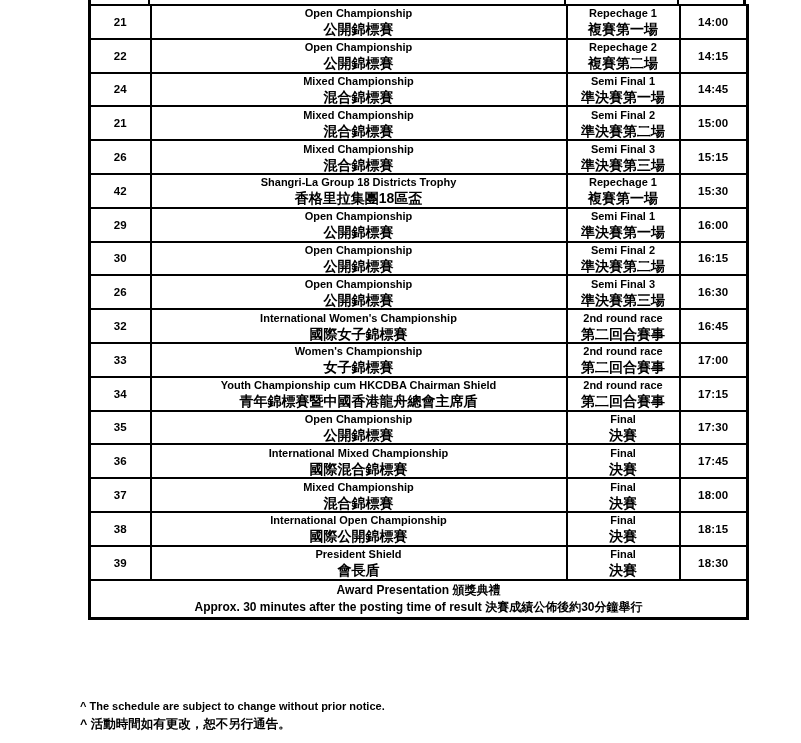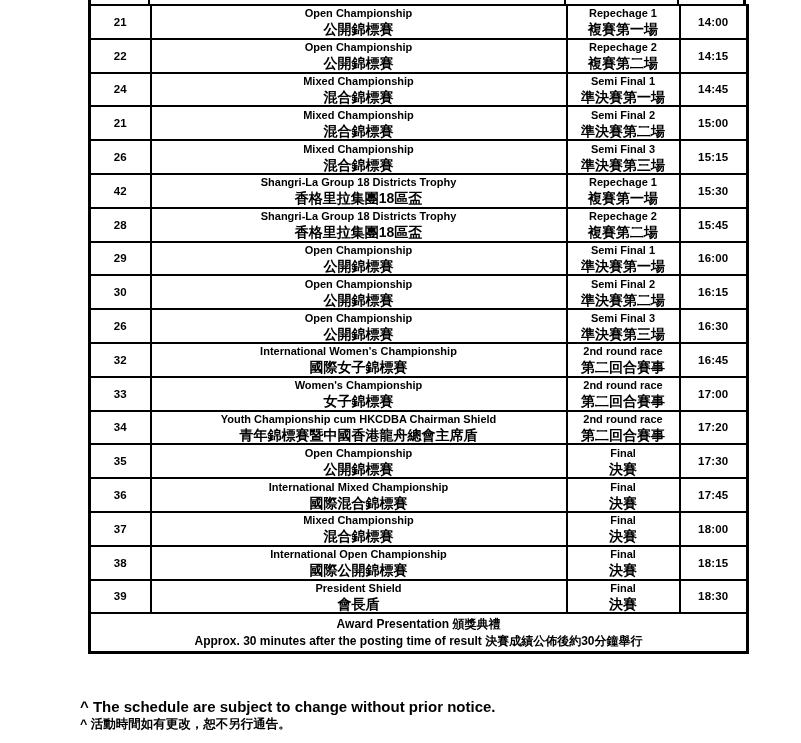--- a/index.html
+++ b/index.html
@@ -58,21 +58,21 @@
   tr.award-row { height: 39px; }
   td.award-cell { padding: 2px 4px; }
   .award-line1 { font-size: 12px;   line-height: 17px; font-weight: bold; text-align: center; }
   .award-line2 { font-size: 12px;   line-height: 17px; font-weight: bold; }
 
   .notes {
     position: absolute;
     left: 80px; top: 698px;
     font-weight: bold;
   }
-  .note-en { font-size: 15px;   line-height: 17px; }
+  .note-en { font-size: 11px;   line-height: 17px; }
   .note-zh { font-size: 12.5px; line-height: 19px; }
 </style>
 </head>
 <body>
 
 <div class="page">
 
   <div class="table-wrap">
 
     <div class="cutoff-row">
@@ -157,32 +157,20 @@
       <div class="en">Shangri-La Group 18 Districts Trophy</div>
       <div class="zh">香格里拉集團18區盃</div>
     </td>
     <td class="col-race">
       <div class="en">Repechage 1</div>
       <div class="zh">複賽第一場</div>
     </td>
     <td class="col-time">15:30</td>
   </tr>
 
-  <tr class="race-row">
-    <td class="col-no">28</td>
-    <td class="col-event">
-      <div class="en">Shangri-La Group 18 Districts Trophy</div>
-      <div class="zh">香格里拉集團18區盃</div>
-    </td>
-    <td class="col-race">
-      <div class="en">Repechage 2</div>
-      <div class="zh">複賽第二場</div>
-    </td>
-    <td class="col-time">15:45</td>
-  </tr>
 
   <tr class="race-row">
     <td class="col-no">29</td>
     <td class="col-event">
       <div class="en">Open Championship</div>
       <div class="zh">公開錦標賽</div>
     </td>
     <td class="col-race">
       <div class="en">Semi Final 1</div>
       <div class="zh">準決賽第一場</div>
@@ -245,21 +233,21 @@
   <tr class="race-row">
     <td class="col-no">34</td>
     <td class="col-event">
       <div class="en">Youth Championship cum HKCDBA Chairman Shield</div>
       <div class="zh">青年錦標賽暨中國香港龍舟總會主席盾</div>
     </td>
     <td class="col-race">
       <div class="en">2nd round race</div>
       <div class="zh">第二回合賽事</div>
     </td>
-    <td class="col-time">17:20</td>
+    <td class="col-time">17:15</td>
   </tr>
 
   <tr class="race-row">
     <td class="col-no">35</td>
     <td class="col-event">
       <div class="en">Open Championship</div>
       <div class="zh">公開錦標賽</div>
     </td>
     <td class="col-race">
       <div class="en">Final</div>

